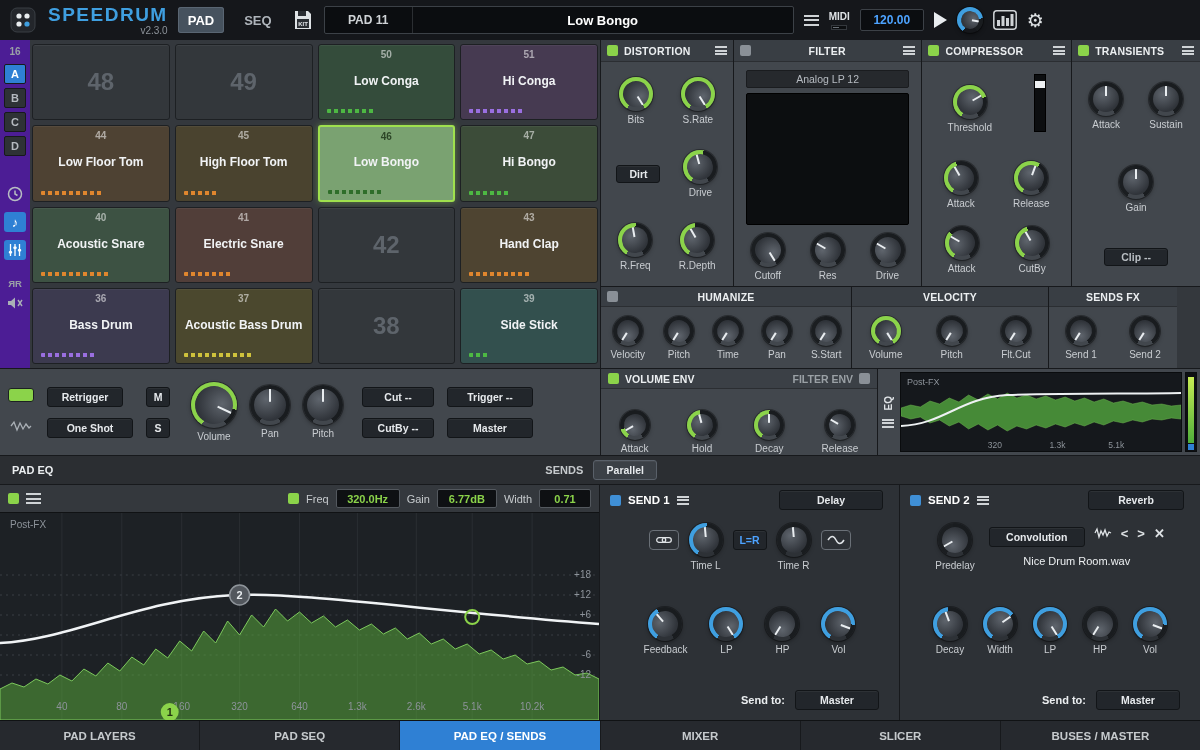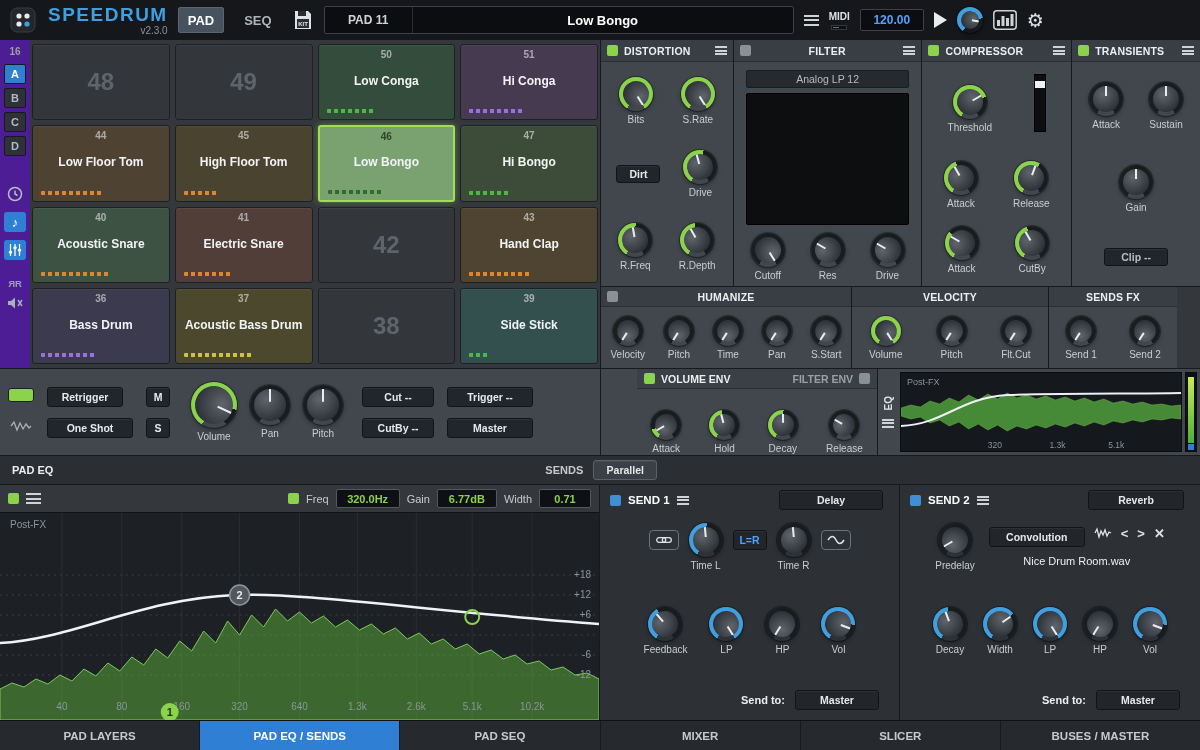--- a/index.html
+++ b/index.html
@@ -84,21 +84,21 @@
   .cmeter { width:12px; height:58px; background:#0c0e10; border:1px solid #000; margin-bottom:12px;
             background-image:linear-gradient(180deg,#0c0e10 0 10%, #eef1f3 10% 24%, #0c0e10 24%); }
 
   
   .padctrl { position:absolute; left:0; top:368px; width:600px; height:87px; background:#42474d; border-top:1px solid #17191c; display:flex; align-items:center; gap:13px; padding:0 0 0 8px; }
   .bcol { display:flex; flex-direction:column; gap:11px; }
   .swatch { width:26px; height:14px; background:#8bd34a; border-radius:3px; border:1px solid #1d2023; }
   .wavei { color:#aab0b6; }
 
   
-  .volenv { position:absolute; left:600px; top:368px; width:277px; height:107px; background:#42474d; border-top:1px solid #17191c; border-left:1px solid #17191c; display:flex; flex-direction:column;padding-left:36px; }
+  .volenv { position:absolute; left:600px; top:368px; width:277px; height:107px; background:#42474d; border-top:1px solid #17191c; border-left:1px solid #17191c; display:flex; flex-direction:column; }
   .vehead { height:20px; display:flex; align-items:center; gap:6px; padding:0 7px; background:#3b4046; border-bottom:1px solid #2b2e32; }
   .vet { font-size:10.5px; font-weight:bold; color:#eceff1; }
   .vet2 { font-size:10.5px; font-weight:bold; color:#9aa0a5; margin-left:auto; }
 
   
   .eqmini { position:absolute; left:877px; top:368px; width:323px; height:87px; background:#42474d; border-top:1px solid #17191c; border-left:1px solid #17191c; display:flex; align-items:stretch; }
   .eqstrip { width:20px; display:flex; flex-direction:column; align-items:center; justify-content:center; gap:8px; }
   .eqv { writing-mode:vertical-rl; transform:rotate(180deg); font-size:10px; font-weight:bold; color:#dfe3e6; }
   .eqdisp { flex:1; position:relative; margin:3px 2px; background:#15181c; border:1px solid #0a0c0e; overflow:hidden; }
   .pfx { position:absolute; top:4px; left:6px; font-size:9px; color:#8d939a; z-index:2; }
@@ -747,20 +747,20 @@
       </div>
       <div class="r3">
         <span class="sendto">Send to:</span>
         <div class="btn" style="width:84px">Master</div>
       </div>
     </div>
   </div>
 
   <div class="tabs">
     <div class="tab">PAD LAYERS</div>
+    <div class="tab">PAD SEQ</div>
     <div class="tab active">PAD EQ / SENDS</div>
-    <div class="tab">PAD SEQ</div>
     <div class="tab">MIXER</div>
     <div class="tab">SLICER</div>
     <div class="tab">BUSES / MASTER</div>
   </div>
 
 </div>
 
 </body></html>

